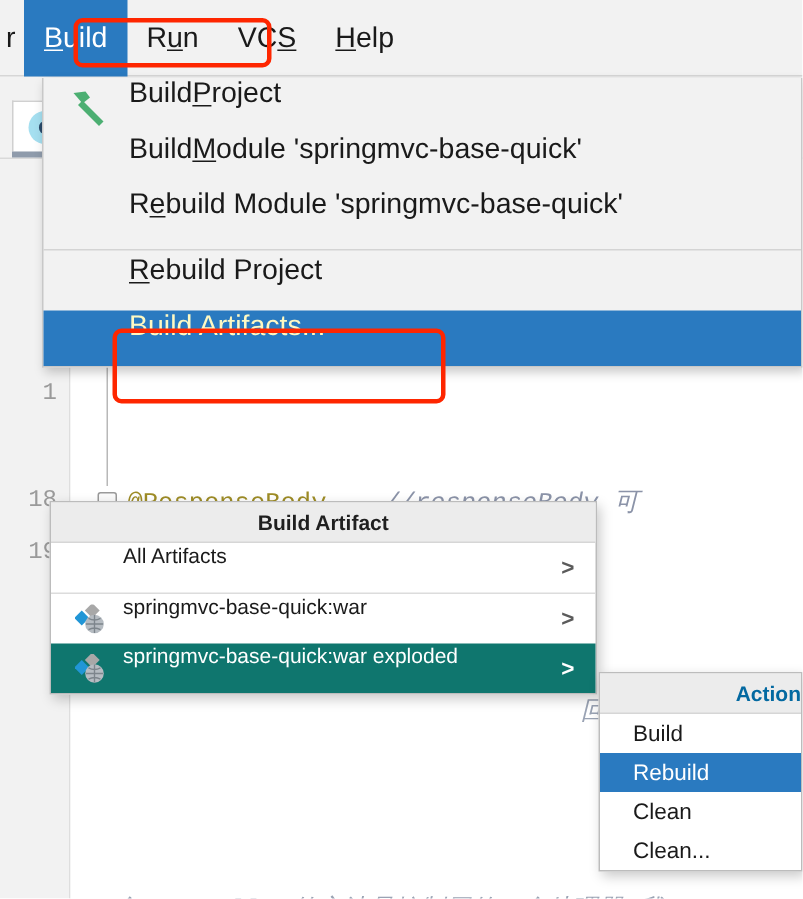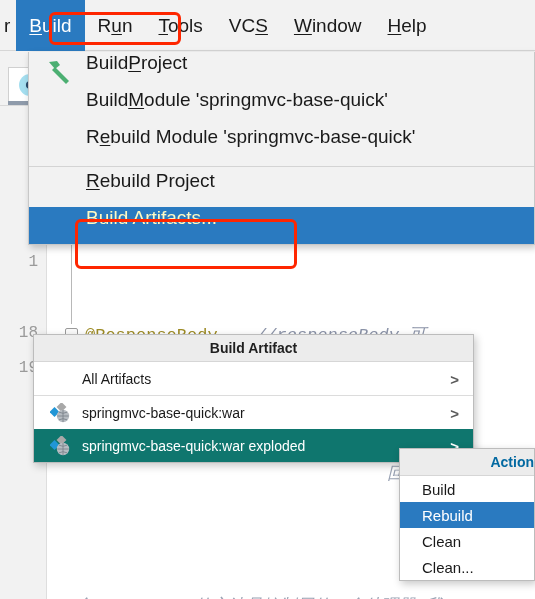--- a/index.html
+++ b/index.html
@@ -112,32 +112,32 @@
   
   .redbox {
     position:absolute;
     border:3px solid #fe2600;
     border-radius:6px;
     pointer-events:none;
   }
 
   
   #artifact-popup {
-    position:absolute; left:33px; top:334px; width:441px;
+    position:absolute; left:33px; top:334px; width:365px;
     background:#ffffff;
     border:1px solid #bcbcbc;
     box-shadow:2px 3px 8px rgba(0,0,0,0.22);
   }
   #artifact-title {
     height:27px; line-height:27px; text-align:center;
     background:#ececec; border-bottom:1px solid #d6d6d6;
     font-size:14px; color:#1f1f1f; font-weight:bold;
   }
   .art-row {
-    position:relative; height:33px; display:flex; align-items:center;
+    position:relative; height:33px; display:flex; 
     font-size:14px; color:#1a1a1a; padding-left:48px; white-space:nowrap;
   }
   .art-row.sel { background:#0f766e; color:#ffffff; }
   .art-sep { height:1px; background:#dcdcdc; }
   .art-chev {
     position:absolute; right:14px; top:50%; transform:translateY(-50%);
     font-size:15px; color:#5b5b5b; font-weight:bold;
   }
   .art-row.sel .art-chev { color:#ffffff; }
   .art-icon {
@@ -203,25 +203,21 @@
   </div>
 </div>
 
 <div id="menubar">
   <div class="mb-item clipped">r</div>
   <div class="mb-item active">
     <span class="u">B</span>uild</div>
   <div class="mb-item">
     R<span class="u">u</span>n</div>
   <div class="mb-item">
-    <span class="u">T</span>ools</div>
-  <div class="mb-item">
     VC<span class="u">S</span></div>
-  <div class="mb-item">
-    <span class="u">W</span>indow</div>
   <div class="mb-item">
     <span class="u">H</span>elp</div>
 </div>
 
 <div id="build-menu">
 
   <svg id="hammer-icon" viewBox="0 0 28 26">
     <path d="M4 4 L12 3 L15 7 L10 11 Z" fill="#4caf72"></path>
     <path d="M10 9 L24 23 L21 26 L7 12 Z" fill="#4caf72"></path>
   </svg>

